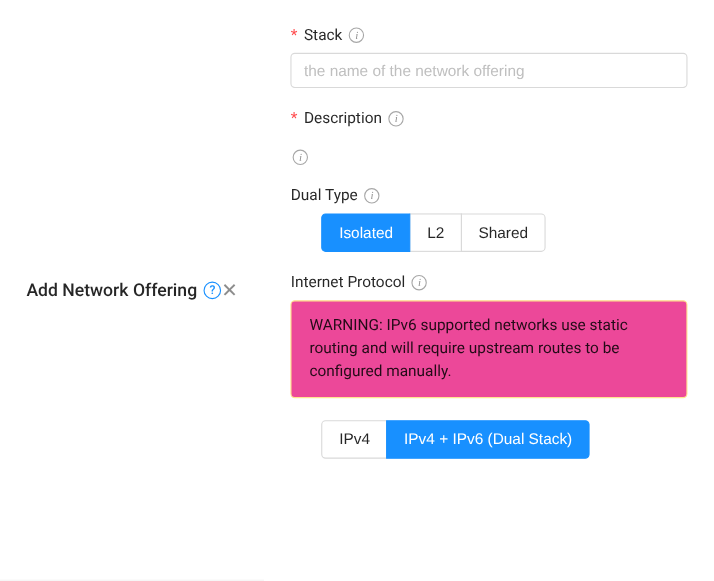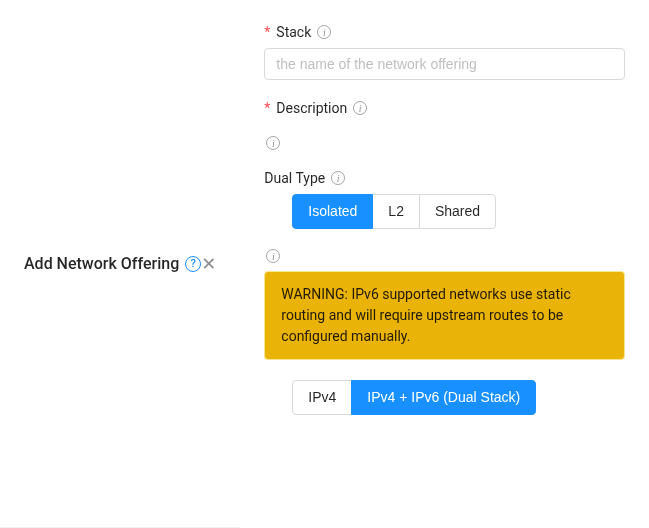--- a/index.html
+++ b/index.html
@@ -127,21 +127,21 @@
     }
     .radio-btn.active {
       background: #1890ff;
       border-color: #1890ff;
       color: #fff;
       z-index: 1;
       position: relative;
     }
     .alert-warning {
       padding: 12px 16px;
-      background: #eab308;
+      background: #ec4899;
       border: 1px solid #ffe58f;
       border-radius: 4px;
       font-size: 14px;
       color: rgba(0,0,0,0.85);
       line-height: 1.5;
       margin-bottom: 20px;
     }
   </style>
 </head>
 <body>
@@ -189,20 +189,21 @@
       </div>
       <div class="radio-group">
         <button class="radio-btn active">Isolated</button>
         <button class="radio-btn">L2</button>
         <button class="radio-btn">Shared</button>
       </div>
     </div>
 
     <div class="form-item">
       <div class="form-label">
+        <span>Internet Protocol</span>
         <span class="info-icon">i</span>
       </div>
       <div class="alert-warning">WARNING: IPv6 supported networks use static routing and will require upstream routes to be configured manually.</div>
       <div class="radio-group">
         <button class="radio-btn">IPv4</button>
         <button class="radio-btn active">IPv4 + IPv6 (Dual Stack)</button>
       </div>
     </div>
 
   </div>

